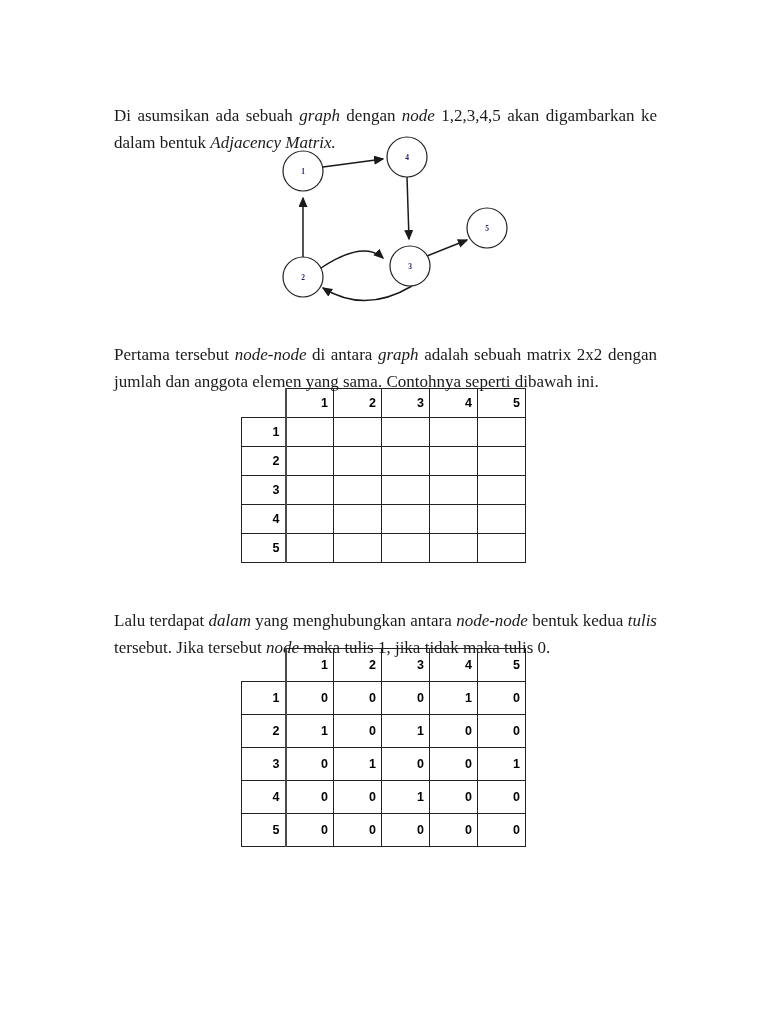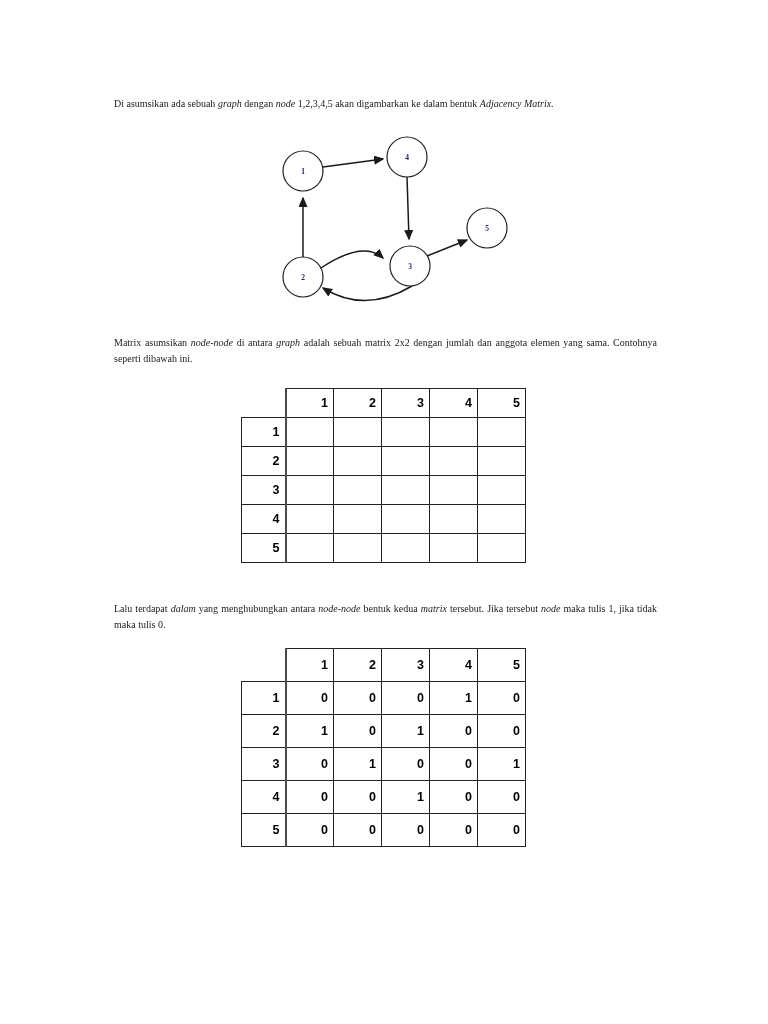--- a/index.html
+++ b/index.html
@@ -23,21 +23,21 @@
     width: 768px;
     height: 1024px;
     background: #fff;
   }
 
   
   .para {
     position: absolute;
     left: 114px;
     width: 543px;
-    font-size: 10px;
+    font-size: 17px;
     line-height: 1.58;
     text-align: justify;
     color: #1a1a1a;
   }
   .para .it { font-style: italic; }
 
   #para-intro  { top: 86px; }
   #para-assume { top: 325px; }
   #para-edges  { top: 591px; }
 
@@ -152,21 +152,21 @@
           <text class="node-label" x="152" y="32" text-anchor="middle">4</text>
         </g>
         <g>
           <circle cx="232" cy="100" r="20" fill="#ffffff" stroke="#222222" stroke-width="1.2"></circle>
           <text class="node-label" x="232" y="103" text-anchor="middle">5</text>
         </g>
       </g>
     </svg>
   </div>
 
-  <p class="para" id="para-assume"><span>Matrix asumsikan </span><span class="it">node-node</span><span> di antara </span><span class="it">graph</span><span> adalah sebuah matrix 2x2 dengan jumlah dan anggota elemen yang sama. Contohnya seperti dibawah ini.</span></p>
+  <p class="para" id="para-assume"><span>Pertama tersebut </span><span class="it">node-node</span><span> di antara </span><span class="it">graph</span><span> adalah sebuah matrix 2x2 dengan jumlah dan anggota elemen yang sama. Contohnya seperti dibawah ini.</span></p>
 
   <table class="matrix-table" id="table-empty">
     <tbody>
         <tr>
           <th class="corner"></th>
           <th class="colhead first">1</th>
           <th class="colhead">2</th>
           <th class="colhead">3</th>
           <th class="colhead">4</th>
           <th class="colhead">5</th>
@@ -207,21 +207,21 @@
           <th class="rowhead">5</th>
           <td class="first"></td>
           <td></td>
           <td></td>
           <td></td>
           <td></td>
         </tr>
       </tbody>
   </table>
 
-  <p class="para" id="para-edges"><span>Lalu terdapat </span><span class="it">dalam</span><span> yang menghubungkan antara </span><span class="it">node-node</span><span> bentuk kedua </span><span class="it">matrix</span><span> tersebut. Jika tersebut </span><span class="it">node</span><span> maka tulis 1, jika tidak maka tulis 0.</span></p>
+  <p class="para" id="para-edges"><span>Lalu terdapat </span><span class="it">dalam</span><span> yang menghubungkan antara </span><span class="it">node-node</span><span> bentuk kedua </span><span class="it">tulis</span><span> tersebut. Jika tersebut </span><span class="it">node</span><span> maka tulis 1, jika tidak maka tulis 0.</span></p>
 
   <table class="matrix-table" id="table-filled">
     <tbody>
         <tr>
           <th class="corner"></th>
           <th class="colhead first">1</th>
           <th class="colhead">2</th>
           <th class="colhead">3</th>
           <th class="colhead">4</th>
           <th class="colhead">5</th>

